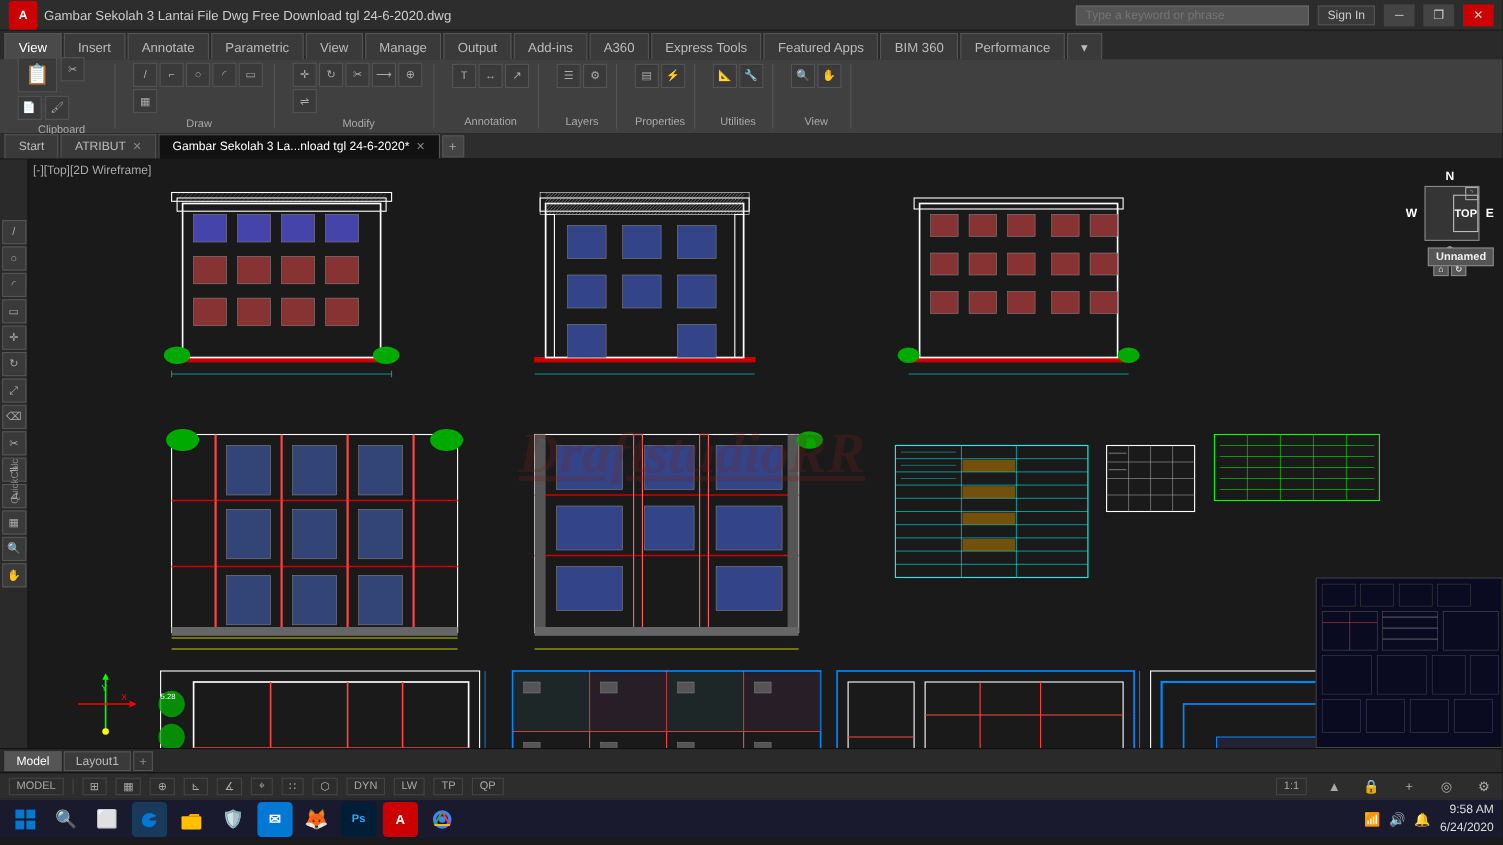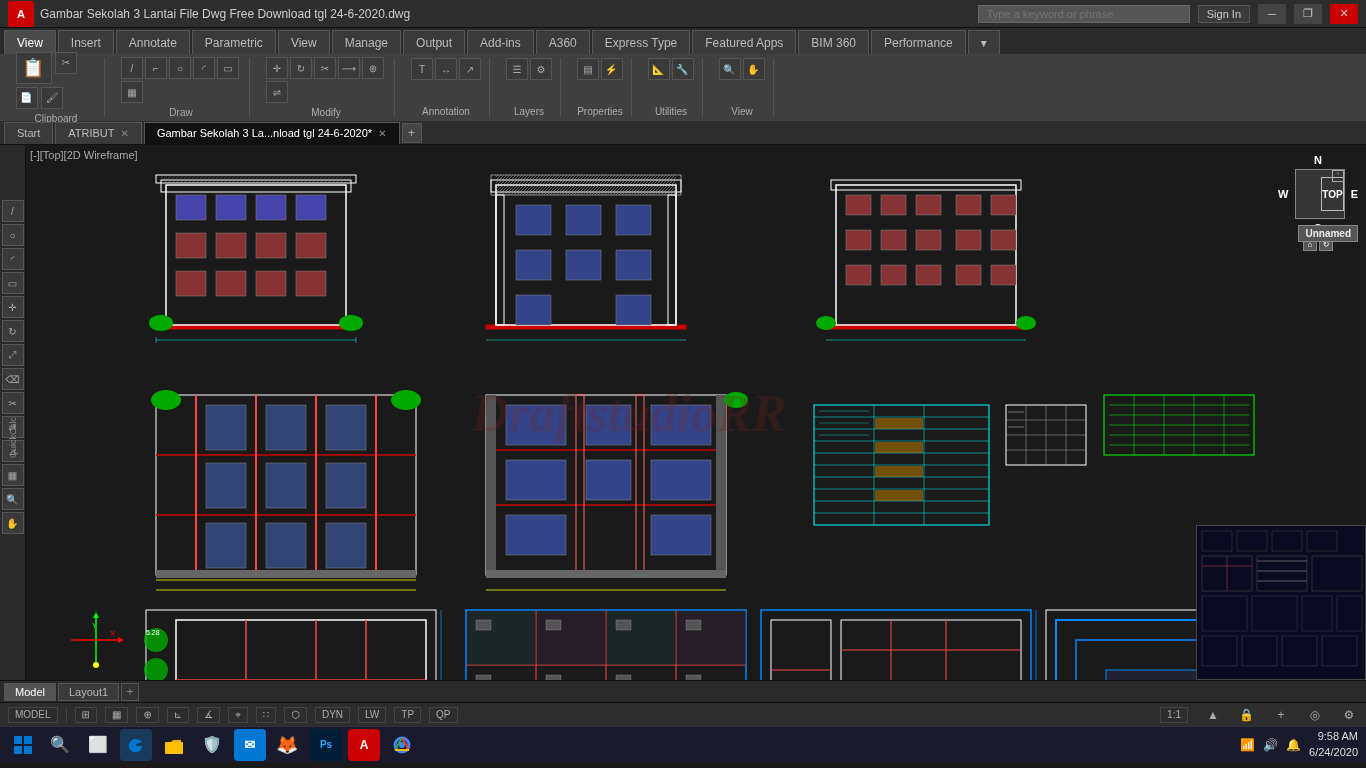--- a/index.html
+++ b/index.html
@@ -297,20 +297,21 @@
       left: 45%;
       transform: translate(-50%, -50%);
       font-size: 52px;
       color: rgba(120,30,30,0.25);
       font-style: italic;
       font-weight: bold;
       pointer-events: none;
       z-index: 5;
       white-space: nowrap;
       font-family: 'Times New Roman', serif;
+      text-decoration: underline;
     }
   </style>
 </head>
 <body>
 
 <div id="titlebar">
   <div id="titlebar-left">
     <div id="autocad-logo">A</div>
     <span id="titlebar-title">Gambar Sekolah 3 Lantai File Dwg Free Download tgl 24-6-2020.dwg</span>
   </div>
@@ -328,21 +329,21 @@
 
   <div class="ribbon-tab active">View</div>
       <div class="ribbon-tab">Insert</div>
       <div class="ribbon-tab">Annotate</div>
       <div class="ribbon-tab">Parametric</div>
       <div class="ribbon-tab">View</div>
       <div class="ribbon-tab">Manage</div>
       <div class="ribbon-tab">Output</div>
       <div class="ribbon-tab">Add-ins</div>
       <div class="ribbon-tab">A360</div>
-      <div class="ribbon-tab">Express Type</div>
+      <div class="ribbon-tab">Express Tools</div>
       <div class="ribbon-tab">Featured Apps</div>
       <div class="ribbon-tab">BIM 360</div>
       <div class="ribbon-tab">Performance</div>
       <div class="ribbon-tab">▾</div>
     </div>
   <div id="ribbon-content">
     <div class="ribbon-group">
       <div style="display:flex;gap:3px;flex-wrap:wrap;max-width:80px;">
         <div class="tool-btn" style="width:36px;height:32px;font-size:18px;">📋</div>
         <div class="tool-btn">✂</div>

